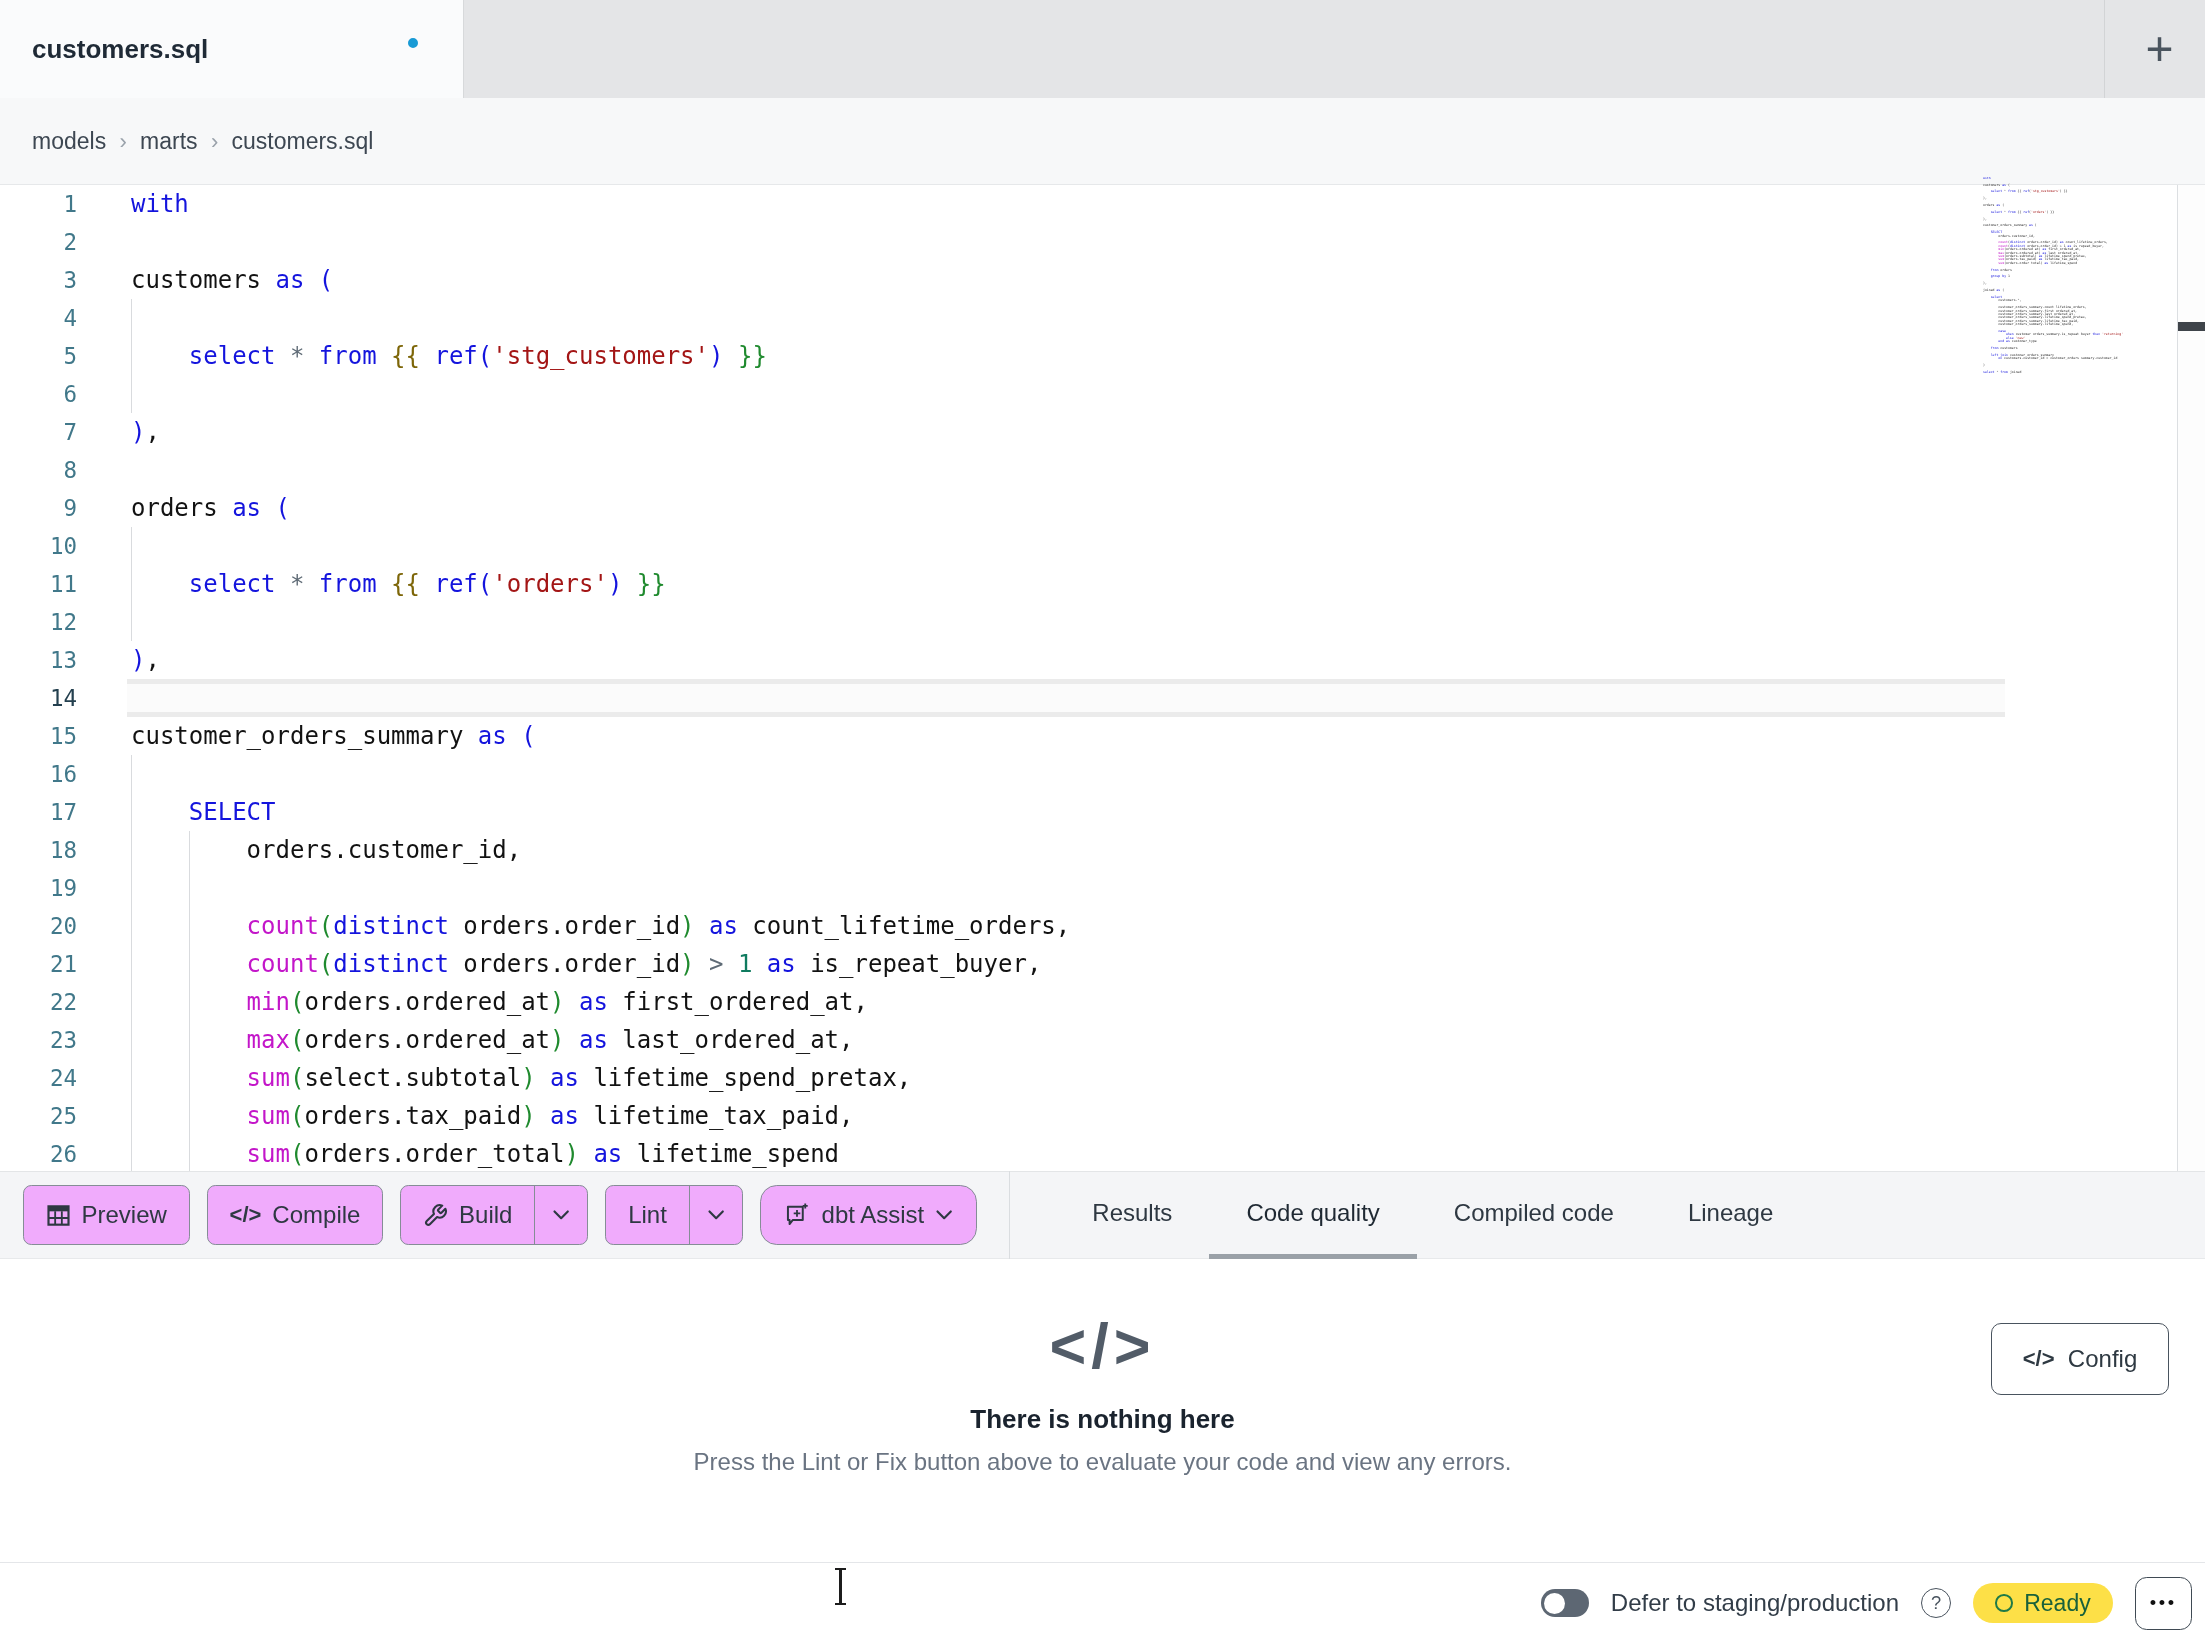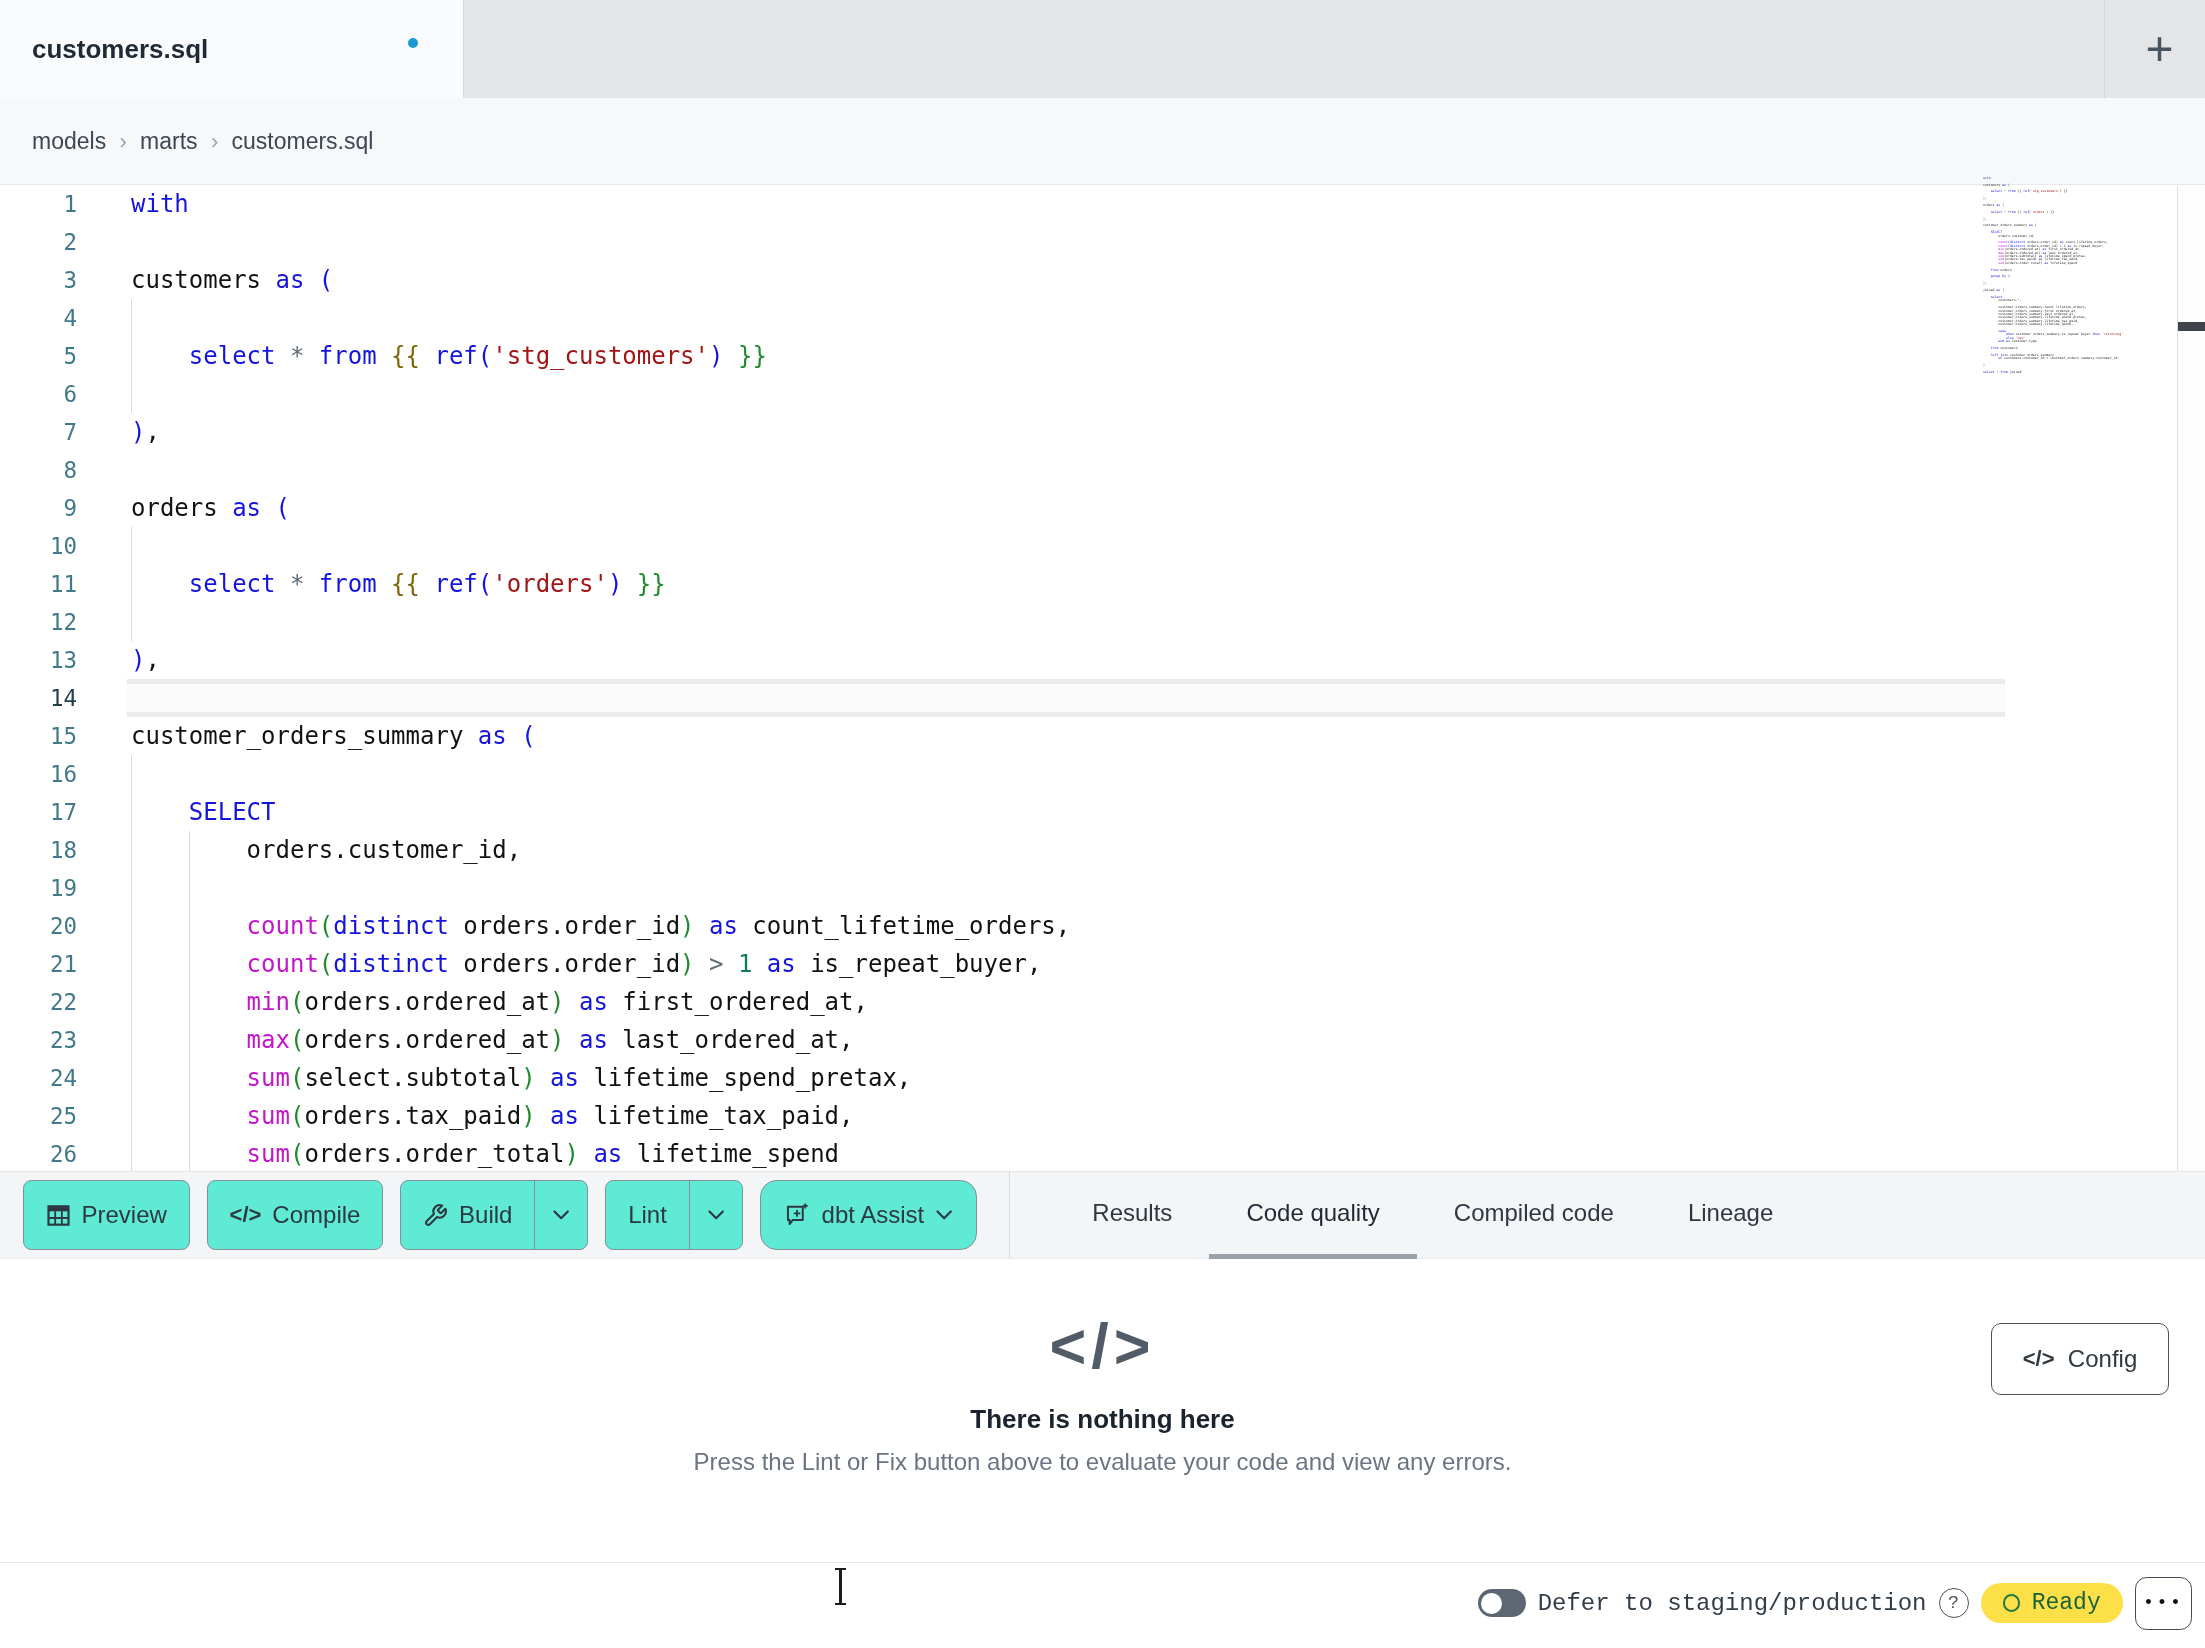--- a/index.html
+++ b/index.html
@@ -60,21 +60,21 @@
              color:#2b2b2b; cursor:pointer; }
   .mm-b { color:#1414dd; } .mm-m { color:#c316c9; } .mm-r { color:#a31515; }
   #vscroll { position:absolute; left:2177px; top:0; width:28px; height:986px; background:#fdfdfd;
              border-left:0.8px solid #dcdfe2; cursor:pointer; }
   #vthumb { position:absolute; left:0; top:137px; width:28px; height:9.2px; background:#3f444a; }
 
   
   #toolbar { position:absolute; left:0; top:1171px; width:2205px; height:88px; background:#f4f5f7;
              border-top:0.8px solid #e3e5e7; border-bottom:0.8px solid #e7e9eb; display:flex; align-items:center; }
   .tb-left { display:flex; align-items:center; gap:16.7px; padding-left:22.5px; }
-  .tbtn { display:flex; align-items:center; height:70px; background:#5eead4; border:1.7px solid #858d96;
+  .tbtn { display:flex; align-items:center; height:60px; background:#f0abfc; border:1.7px solid #858d96;
           border-radius:8.3px; color:#2e3842; font-size:24px; cursor:pointer; overflow:hidden; }
   .tbtn .seg { display:flex; align-items:center; gap:11px; padding:0 22px; height:100%; }
   .tbtn .chev-seg { display:flex; align-items:center; justify-content:center; width:53px; height:100%;
                     border-left:1.7px solid #858d96; cursor:pointer; }
   .tbtn.pill { border-radius:16.7px; }
   .tb-divider { width:0.8px; height:88px; background:#dadde0; margin-left:32px; }
   .panel-tabs { display:flex; align-items:stretch; height:88px; margin-left:46px; }
   .panel-tab { display:flex; align-items:center; padding:0 37px; font-size:24px; color:#2e3842;
                cursor:pointer; border-bottom:5.8px solid transparent; }
   .panel-tab.active { border-bottom-color:#9aa1a8; font-weight:400; color:#1f2933; }
@@ -87,21 +87,21 @@
   .empty-title { margin-top:22px; font-size:26px; font-weight:700; color:#1a232e; }
   .empty-sub { margin-top:13.3px; font-size:24px; color:#6a7482; }
   .config-btn { position:absolute; left:1991px; top:63px; width:178px; height:72px; border:1.7px solid #49535e;
                 border-radius:10px; background:#fff; display:flex; align-items:center; justify-content:center;
                 gap:13.3px; font-size:24px; color:#2e3942; cursor:pointer; }
   .config-glyph { font-weight:700; font-size:22px; color:#2e3942; }
 
   
   #statusbar { position:absolute; left:0; top:1562px; width:2205px; height:87px; background:#fff;
                border-top:0.8px solid #e4e6e9; }
-  .sb-right { position:absolute; right:13.3px; top:0; height:80px; display:flex; align-items:center; gap:12px;font-family:Liberation Mono, monospace; }
+  .sb-right { position:absolute; right:13.3px; top:0; height:80px; display:flex; align-items:center; gap:22px; }
   .toggle { position:relative; width:48px; height:27.5px; border-radius:14px; background:#5d6773; cursor:pointer; }
   .toggle-knob { position:absolute; left:3.3px; top:3.3px; width:21px; height:21px; border-radius:50%; background:#fff; }
   .defer-label { font-size:24px; color:#323d48; }
   .help-icon { width:30px; height:30px; border:1.7px solid #49535e; border-radius:50%; display:flex;
                align-items:center; justify-content:center; font-size:18.3px; color:#49535e; cursor:pointer; }
   .ready-pill { display:flex; align-items:center; gap:11.7px; height:40px; padding:0 22px; border-radius:20px;
                 background:#fde047; cursor:pointer; }
   .ready-ring { width:17.5px; height:17.5px; border:2.5px solid #1f7a47; border-radius:50%; }
   .ready-label { font-size:23px; color:#19613b; }
   .more-btn { width:57px; height:53px; border:1.7px solid #3f4a54; border-radius:11.7px; background:#fff;

